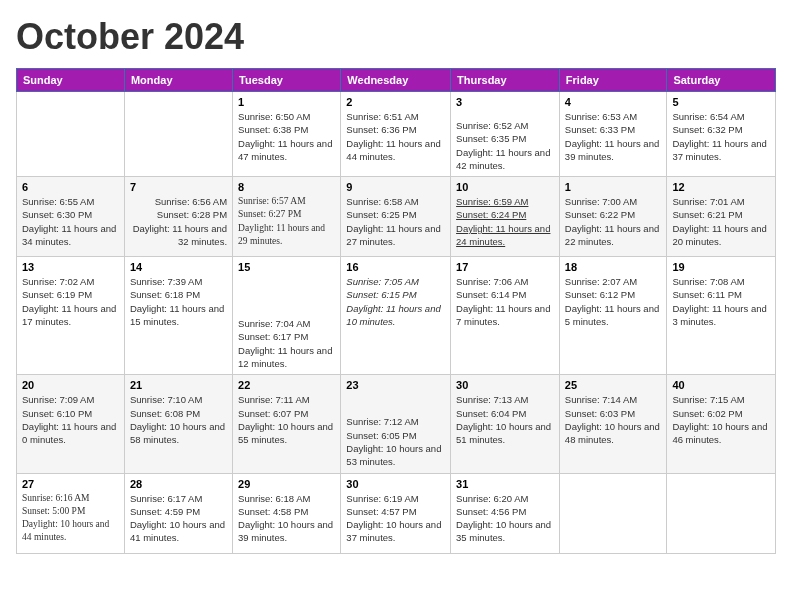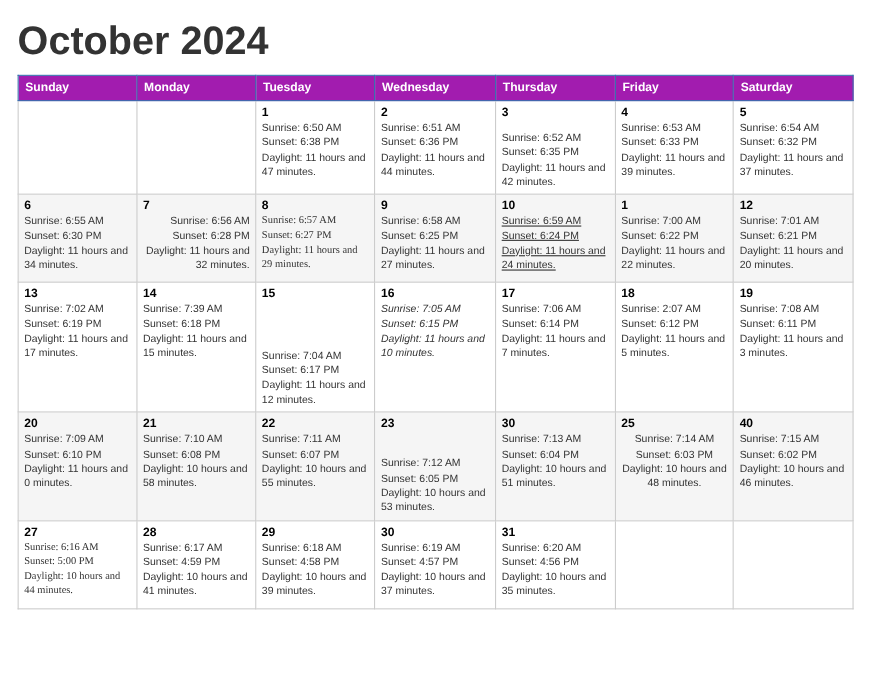--- a/index.html
+++ b/index.html
@@ -244,21 +244,21 @@
 Daylight: 10 hours and 53 minutes.</div>
         </td>
         <td>
           <span class="day-number">30</span>
           <div class="day-info" style="white-space: pre-line;">Sunrise: 7:13 AM
 Sunset: 6:04 PM
 Daylight: 10 hours and 51 minutes.</div>
         </td>
         <td>
           <span class="day-number">25</span>
-          <div class="day-info" style="white-space: pre-line; text-align: center;">Sunrise: 7:14 AM
+          <div class="day-info" style="white-space: pre-line;">Sunrise: 7:14 AM
 Sunset: 6:03 PM
 Daylight: 10 hours and 48 minutes.</div>
         </td>
         <td>
           <span class="day-number">40</span>
           <div class="day-info" style="white-space: pre-line;">Sunrise: 7:15 AM
 Sunset: 6:02 PM
 Daylight: 10 hours and 46 minutes.</div>
         </td>
       </tr>

